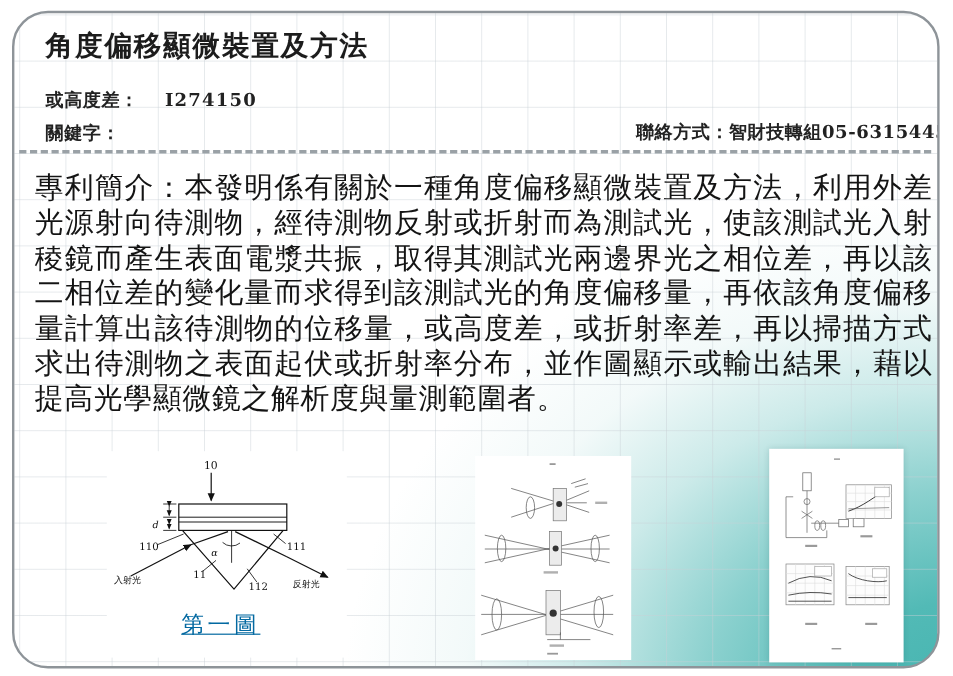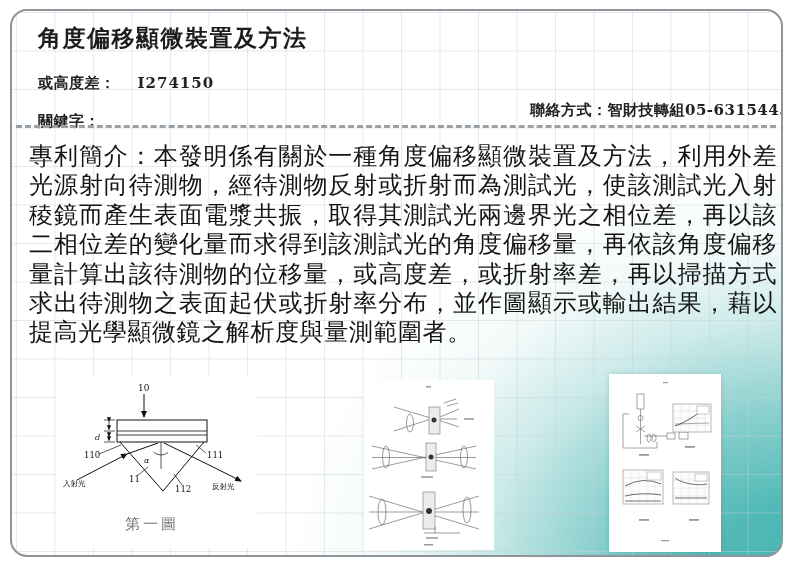--- a/index.html
+++ b/index.html
@@ -4,57 +4,57 @@
 <style>
   html,body{margin:0;padding:0;}
   body{
     width:794px;height:563px;position:relative;overflow:hidden;
     background:#ffffff;
     font-family:"DejaVu Serif","Liberation Serif",serif;
   }
   
   .card{
     position:absolute;left:10px;top:9px;width:769px;height:544px;
-    border:2px solid #8e9499;border-radius:17px;overflow:hidden;
+    border:2px solid #8e9499;border-radius:30px;overflow:hidden;
     background-color:#ffffff;
     background-image:
       linear-gradient(to right, rgba(200,208,213,0.45) 1px, rgba(0,0,0,0) 1px),
       linear-gradient(to bottom, rgba(200,208,213,0.45) 1px, rgba(0,0,0,0) 1px),
       radial-gradient(ellipse 720px 580px at 103% 105%,
         #45b4b0 0%, #52bab6 14%, rgba(110,197,194,0.80) 30%,
         rgba(154,214,212,0.50) 45%, rgba(205,233,232,0.25) 58%, rgba(255,255,255,0) 72%);
     background-size:38.5px 38.5px, 38.5px 38.5px, 100% 100%;
     background-position:4px 1px, 4px 1px, 0 0;
   }
   .hdr-title{
     position:absolute;left:26px;top:12px;
     font-size:23px;font-weight:bold;letter-spacing:1.5px;color:#1c1c1c;white-space:nowrap;
   }
   .hdr-small{font-size:15px;font-weight:bold;color:#222;letter-spacing:0.5px;white-space:nowrap;}
   .row-patent{position:absolute;left:26px;top:63px;}
   .patent-no{margin-left:22px;letter-spacing:1px;}
-  .row-keywords{position:absolute;left:26px;top:91px;margin-top:10px;}
+  .row-keywords{position:absolute;left:26px;top:91px;}
   .team-block{position:absolute;left:518px;top:33px;width:252px;line-height:21px;}
   .contact{position:absolute;left:518px;top:90px;}
   .dashes{
     position:absolute;left:4px;top:114px;width:760px;height:0;
     border-top:3px dashed #9aa1a6;
   }
   .abstract{
     position:absolute;left:17px;top:131px;width:748px;
     font-size:24px;line-height:29.4px;letter-spacing:0.6px;color:#141414;
     text-align:justify;
   }
-  .fig-panel{position:absolute;background:#ffffff;}
+  .fig-panel{position:absolute;background:#ffffff;margin-left:32px;}
   #fig1{left:45px;top:365px;width:200px;height:172px;}
   #fig2{left:352px;top:369px;width:130px;height:170px;}
   #fig3{left:597px;top:363px;width:112px;height:178px;box-shadow:0 0 5px rgba(0,70,70,0.18);}
   .fig1-caption{
     position:absolute;left:0;bottom:14px;width:190px;text-align:center;
-    font-size:15px;letter-spacing:3px;color:#737373;
+    font-size:19px;letter-spacing:3px;color:#0369a1;text-decoration:underline;
   }
   svg{display:block;}
   svg text{font-family:"DejaVu Serif","Liberation Serif",serif;fill:#111;}
 </style>
 </head>
 <body>
 
 <div class="card">
 
   <div class="hdr-title">角度偏移顯微裝置及方法</div>

